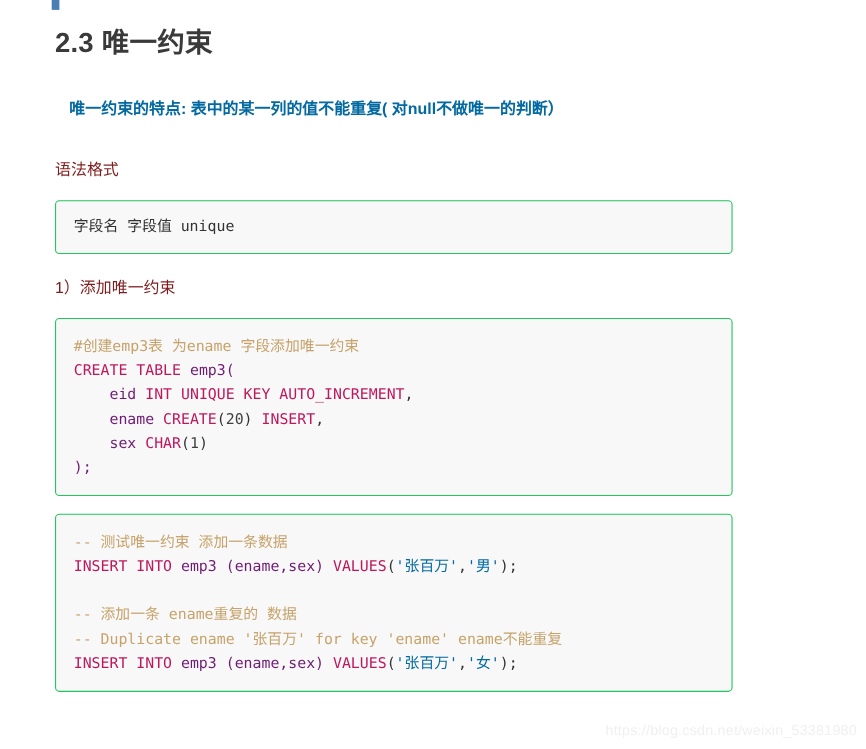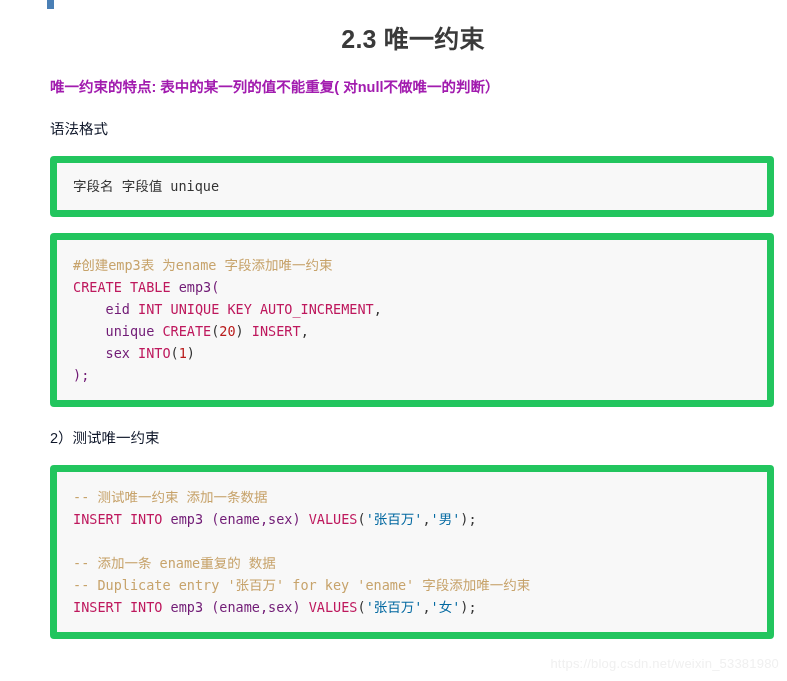--- a/index.html
+++ b/index.html
@@ -43,67 +43,66 @@
   }
 
   h1.section-title {
     margin: 0;
     padding: 22px 0 0 0;
     font-size: 25px;
     line-height: 34px;
     font-weight: bold;
     color: #3a3a3a;
     letter-spacing: 0.2px;
-    text-align: center;
   }
 
   p.lead {
-    margin: 0;
+    margin: 13px;
     padding: 21px 0 0 0;
     font-size: 14.5px;
     line-height: 21px;
     font-weight: bold;
-    color: #a21caf;
+    color: #0369a1;
   }
 
   p.para {
     margin: 0;
     padding: 21px 0 0 0;
     font-size: 14.5px;
     line-height: 21px;
     font-weight: normal;
-    color: #0f172a;
+    color: #7f1d1d;
   }
 
   .codeblock {
     margin: 16px 0 0 0;
     background: #f8f8f8;
-    border: 7px solid #22c55e;
+    border: 1px solid #22c55e;
     border-radius: 4px;
     padding: 14px 16px;
     box-sizing: border-box;
-    width: 724px;
+    width: 616px;
     overflow: hidden;
   }
   .codeblock.tight { padding: 13px 16px; }
 
   pre.code {
     margin: 0;
     font-family: "DejaVu Sans Mono", "Liberation Mono", monospace;
     font-size: 13.5px;
     line-height: 21px;
     color: #333333;
     white-space: pre;
     tab-size: 4;
   }
   pre.code.syntax { line-height: 22px; }
 
   .tok-plain   { color: #701a75; }
   .tok-kw      { color: #be185d; }
-  .tok-num     { color: #b91c1c; }
+  .tok-num     { color: #404040; }
   .tok-str     { color: #0369a1; }
   .tok-comment { color: #c7a36b; }
   .tok-punct   { color: #333333; }
 
   .watermark {
     position: absolute;
     right: 8px;
     bottom: 9px;
     font-size: 13px;
     line-height: 16px;
@@ -126,38 +125,38 @@
     <h1 class="section-title">2.3 唯一约束</h1>
 
     <p class="lead">唯一约束的特点: 表中的某一列的值不能重复( 对null不做唯一的判断）</p>
 
     <p class="para">语法格式</p>
 
     <div class="codeblock tight">
       <pre class="code">字段名 字段值 unique</pre>
     </div>
 
+    <p class="para">1）添加唯一约束</p>
 
     <div class="codeblock">
       <pre class="code syntax"><span class="tok-comment">#创建emp3表 为ename 字段添加唯一约束</span>
 <span class="tok-kw">CREATE TABLE</span><span class="tok-plain"> emp3(</span>
 <span class="tok-plain">    eid </span><span class="tok-kw">INT UNIQUE KEY AUTO_INCREMENT</span><span class="tok-punct">,</span>
-<span class="tok-plain">    unique </span><span class="tok-kw">CREATE</span><span class="tok-punct">(</span><span class="tok-num">20</span><span class="tok-punct">) </span><span class="tok-kw">INSERT</span><span class="tok-punct">,</span>
-<span class="tok-plain">    sex </span><span class="tok-kw">INTO</span><span class="tok-punct">(</span><span class="tok-num">1</span><span class="tok-punct">)</span>
+<span class="tok-plain">    ename </span><span class="tok-kw">CREATE</span><span class="tok-punct">(</span><span class="tok-num">20</span><span class="tok-punct">) </span><span class="tok-kw">INSERT</span><span class="tok-punct">,</span>
+<span class="tok-plain">    sex </span><span class="tok-kw">CHAR</span><span class="tok-punct">(</span><span class="tok-num">1</span><span class="tok-punct">)</span>
 <span class="tok-plain">);</span></pre>
     </div>
 
-    <p class="para">2）测试唯一约束</p>
 
     <div class="codeblock">
       <pre class="code syntax"><span class="tok-comment">-- 测试唯一约束 添加一条数据</span>
 <span class="tok-kw">INSERT INTO</span><span class="tok-plain"> emp3 (ename,sex) </span><span class="tok-kw">VALUES</span><span class="tok-punct">(</span><span class="tok-str">'张百万'</span><span class="tok-punct">,</span><span class="tok-str">'男'</span><span class="tok-punct">);</span>
 <span class="tok-plain"></span>
 <span class="tok-comment">-- 添加一条 ename重复的 数据</span>
-<span class="tok-comment">-- Duplicate entry '张百万' for key 'ename' 字段添加唯一约束</span>
+<span class="tok-comment">-- Duplicate ename '张百万' for key 'ename' ename不能重复</span>
 <span class="tok-kw">INSERT INTO</span><span class="tok-plain"> emp3 (ename,sex) </span><span class="tok-kw">VALUES</span><span class="tok-punct">(</span><span class="tok-str">'张百万'</span><span class="tok-punct">,</span><span class="tok-str">'女'</span><span class="tok-punct">);</span></pre>
     </div>
 
   </div>
 
   <div class="watermark">https://blog.csdn.net/weixin_53381980</div>
 
 </div>
 
 </body></html>

